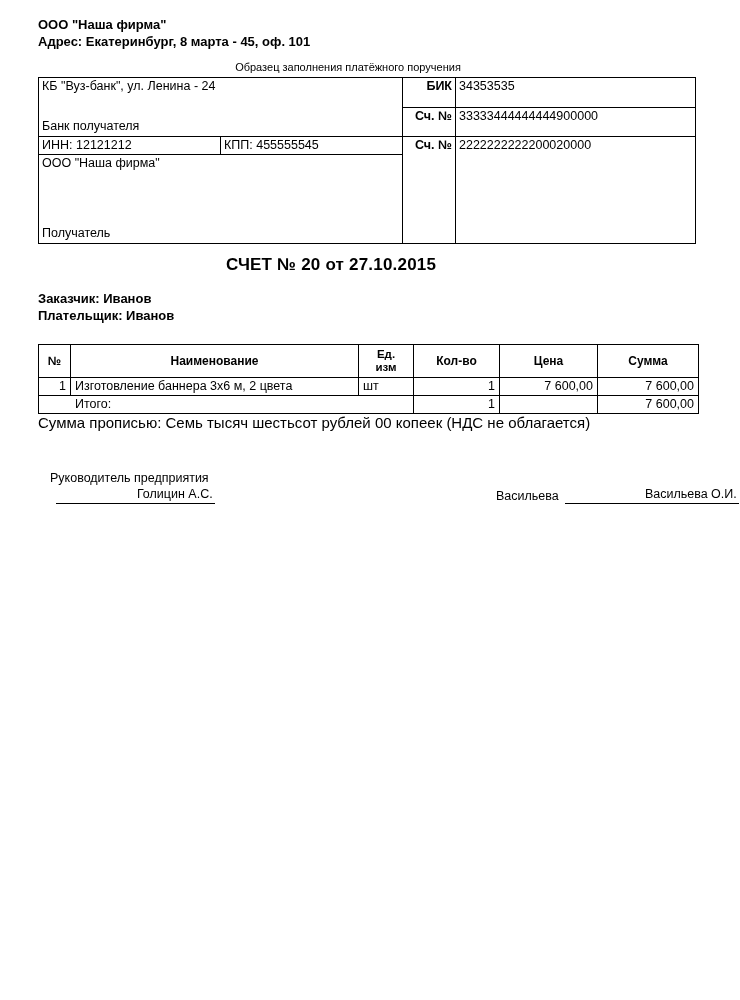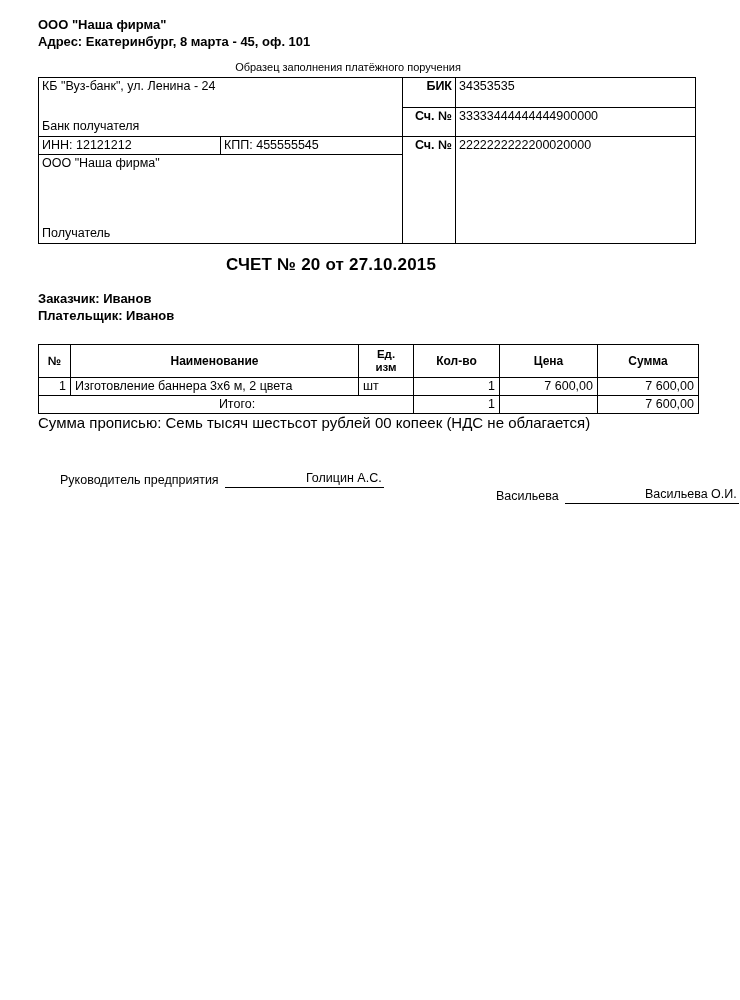--- a/index.html
+++ b/index.html
@@ -140,22 +140,22 @@
     line-height: 13px;
     font-size: 11.5px;
   }
   .items td.c-num { text-align: right; width: 30px; }
   .items td.c-name { text-align: left; margin-top: 20px; }
   .items td.c-unit { text-align: left; }
   .items td.c-qty { text-align: right; }
   .items td.c-price { text-align: right; }
   .items td.c-sum { text-align: right; }
   .items td.total-label {
-    text-align: center;
-    padding-left: 26px;
+    text-align: left;
+    padding-left: 36px;
   }
   .items td.empty-cell { border-left: 1px solid #000; border-right: 1px solid #000; }
   .row-cell { height: 17px; }
 
   
   .sum-words {
     position: absolute;
     left: 38px;
     top: 415px;
     font-size: 15px;
@@ -170,21 +170,21 @@
     top: 470px;
     width: 660px;
     font-size: 12.5px;
   }
   .sig-group {
     position: absolute;
     display: flex;
     align-items: flex-end;
     white-space: nowrap;
   }
-  .sig-group.left { left: 22px; top: 0; }
+  .sig-group.left { left: 12px; top: 0; flex-direction: column; }
   .sig-group.right { left: 458px; top: 0; }
   .sig-role { margin-right: 6px; line-height: 16px; }
   .sig-line {
     border-bottom: 1px solid #000000;
     min-width: 155px;
     text-align: right;
     padding: 0 2px 1px 2px;
     line-height: 16px;
   }
   .sig-line.wide { min-width: 170px; margin-top: 16px; }

